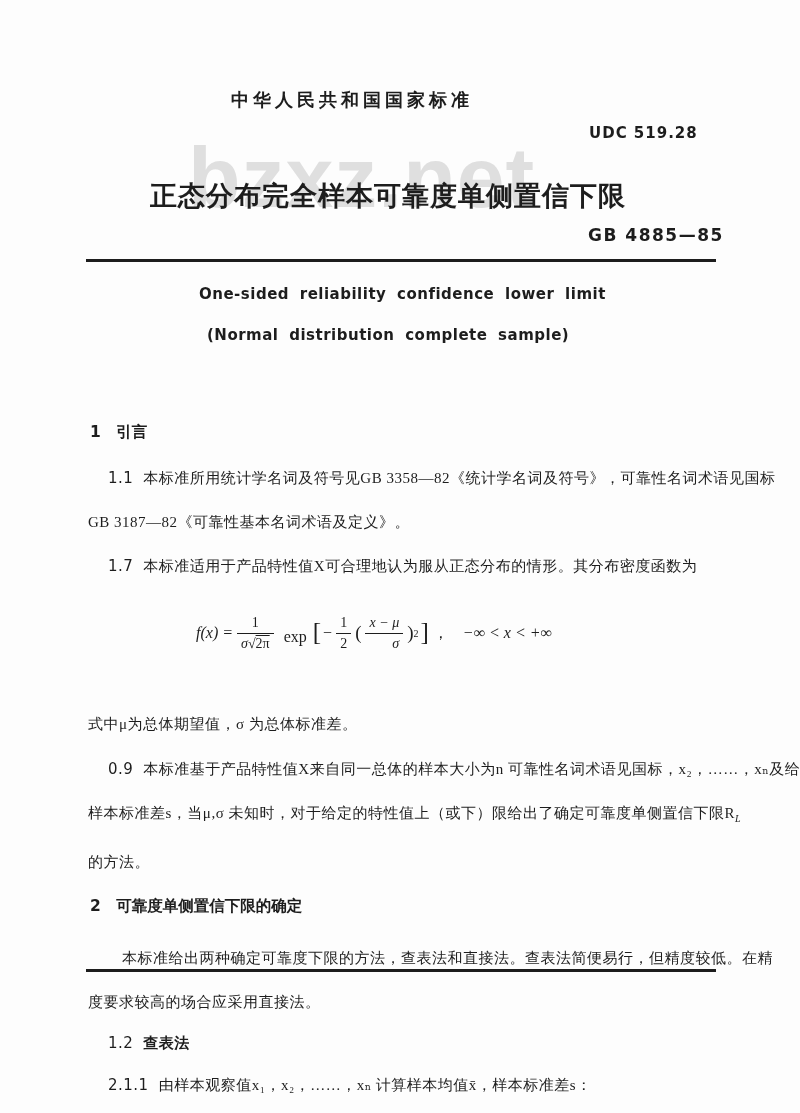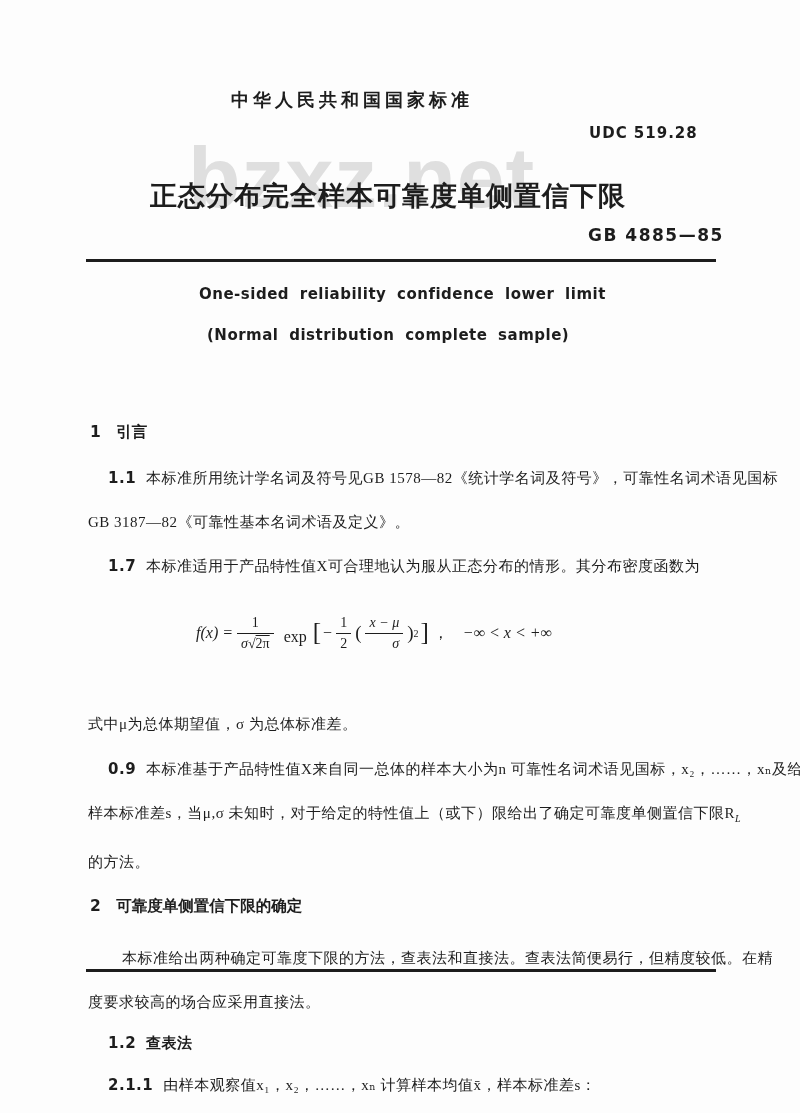--- a/index.html
+++ b/index.html
@@ -6,21 +6,21 @@
   .page{
     position:relative;width:800px;height:1113px;background:#fdfdfd;
     font-family:"Liberation Serif","DejaVu Serif",serif;
     color:#1d1d1d;font-size:15px;overflow:hidden;
   }
   .abs{position:absolute;white-space:nowrap;}
   .sans{font-family:"DejaVu Sans","Liberation Sans",sans-serif;}
   .b{font-weight:bold;}
   .it{font-style:italic;}
   .ovl{text-decoration:overline;}
-  .num{font-weight:bold;font-family:"DejaVu Sans",sans-serif;margin-right:10px;text-align:center;}
+  .num{font-weight:normal;font-family:"DejaVu Sans",sans-serif;margin-right:10px;text-align:center;}
   .cjkline{letter-spacing:0.5px;line-height:21px;}
   
   .wm{
     position:absolute;left:188px;top:128px;z-index:0;
     font-family:Liberation Sans, sans-serif;font-weight:bold;
     font-size:86px;color:#c7c7c7;opacity:0.55;letter-spacing:1px;
   }
   .z{position:relative;z-index:1;}
   
   .hdr-org{left:231px;top:88px;font-size:18px;letter-spacing:4px;}
@@ -57,21 +57,21 @@
   <div class="abs z b sans hdr-udc">UDC 519.28</div>
   <div class="abs z b sans title-cn">正态分布完全样本可靠度单侧置信下限</div>
   <div class="abs z b sans std-no">GB 4885—85</div>
   <div class="abs z b sans title-en1">One-sided reliability confidence lower limit</div>
   <div class="abs z b sans title-en2">(Normal distribution complete sample)</div>
   <div class="rule rule-top z"></div>
 
   <div class="abs z b sans h-sec" style="left:90px;top:288px;">1　引言</div>
 
   <div class="abs z cjkline" style="left:108px;top:313px;">
-    <span class="num">1.1</span><span>本标准所用统计学名词及符号见GB 1578—82《统计学名词及符号》，可靠性名词术语见国标</span>
+    <span class="num">1.1</span><span>本标准所用统计学名词及符号见GB 3358—82《统计学名词及符号》，可靠性名词术语见国标</span>
   </div>
   <div class="abs z cjkline" style="left:88px;top:336px;">GB 3187—82《可靠性基本名词术语及定义》。</div>
 
   <div class="abs z cjkline" style="left:108px;top:359px;">
     <span class="num">1.7</span><span>本标准适用于产品特性值X可合理地认为服从正态分布的情形。其分布密度函数为</span>
   </div>
 
   <div class="abs z formula" style="left:196px;top:392px;height:46px;">
     <span class="it">f(x) =</span>
     <span class="fr">

